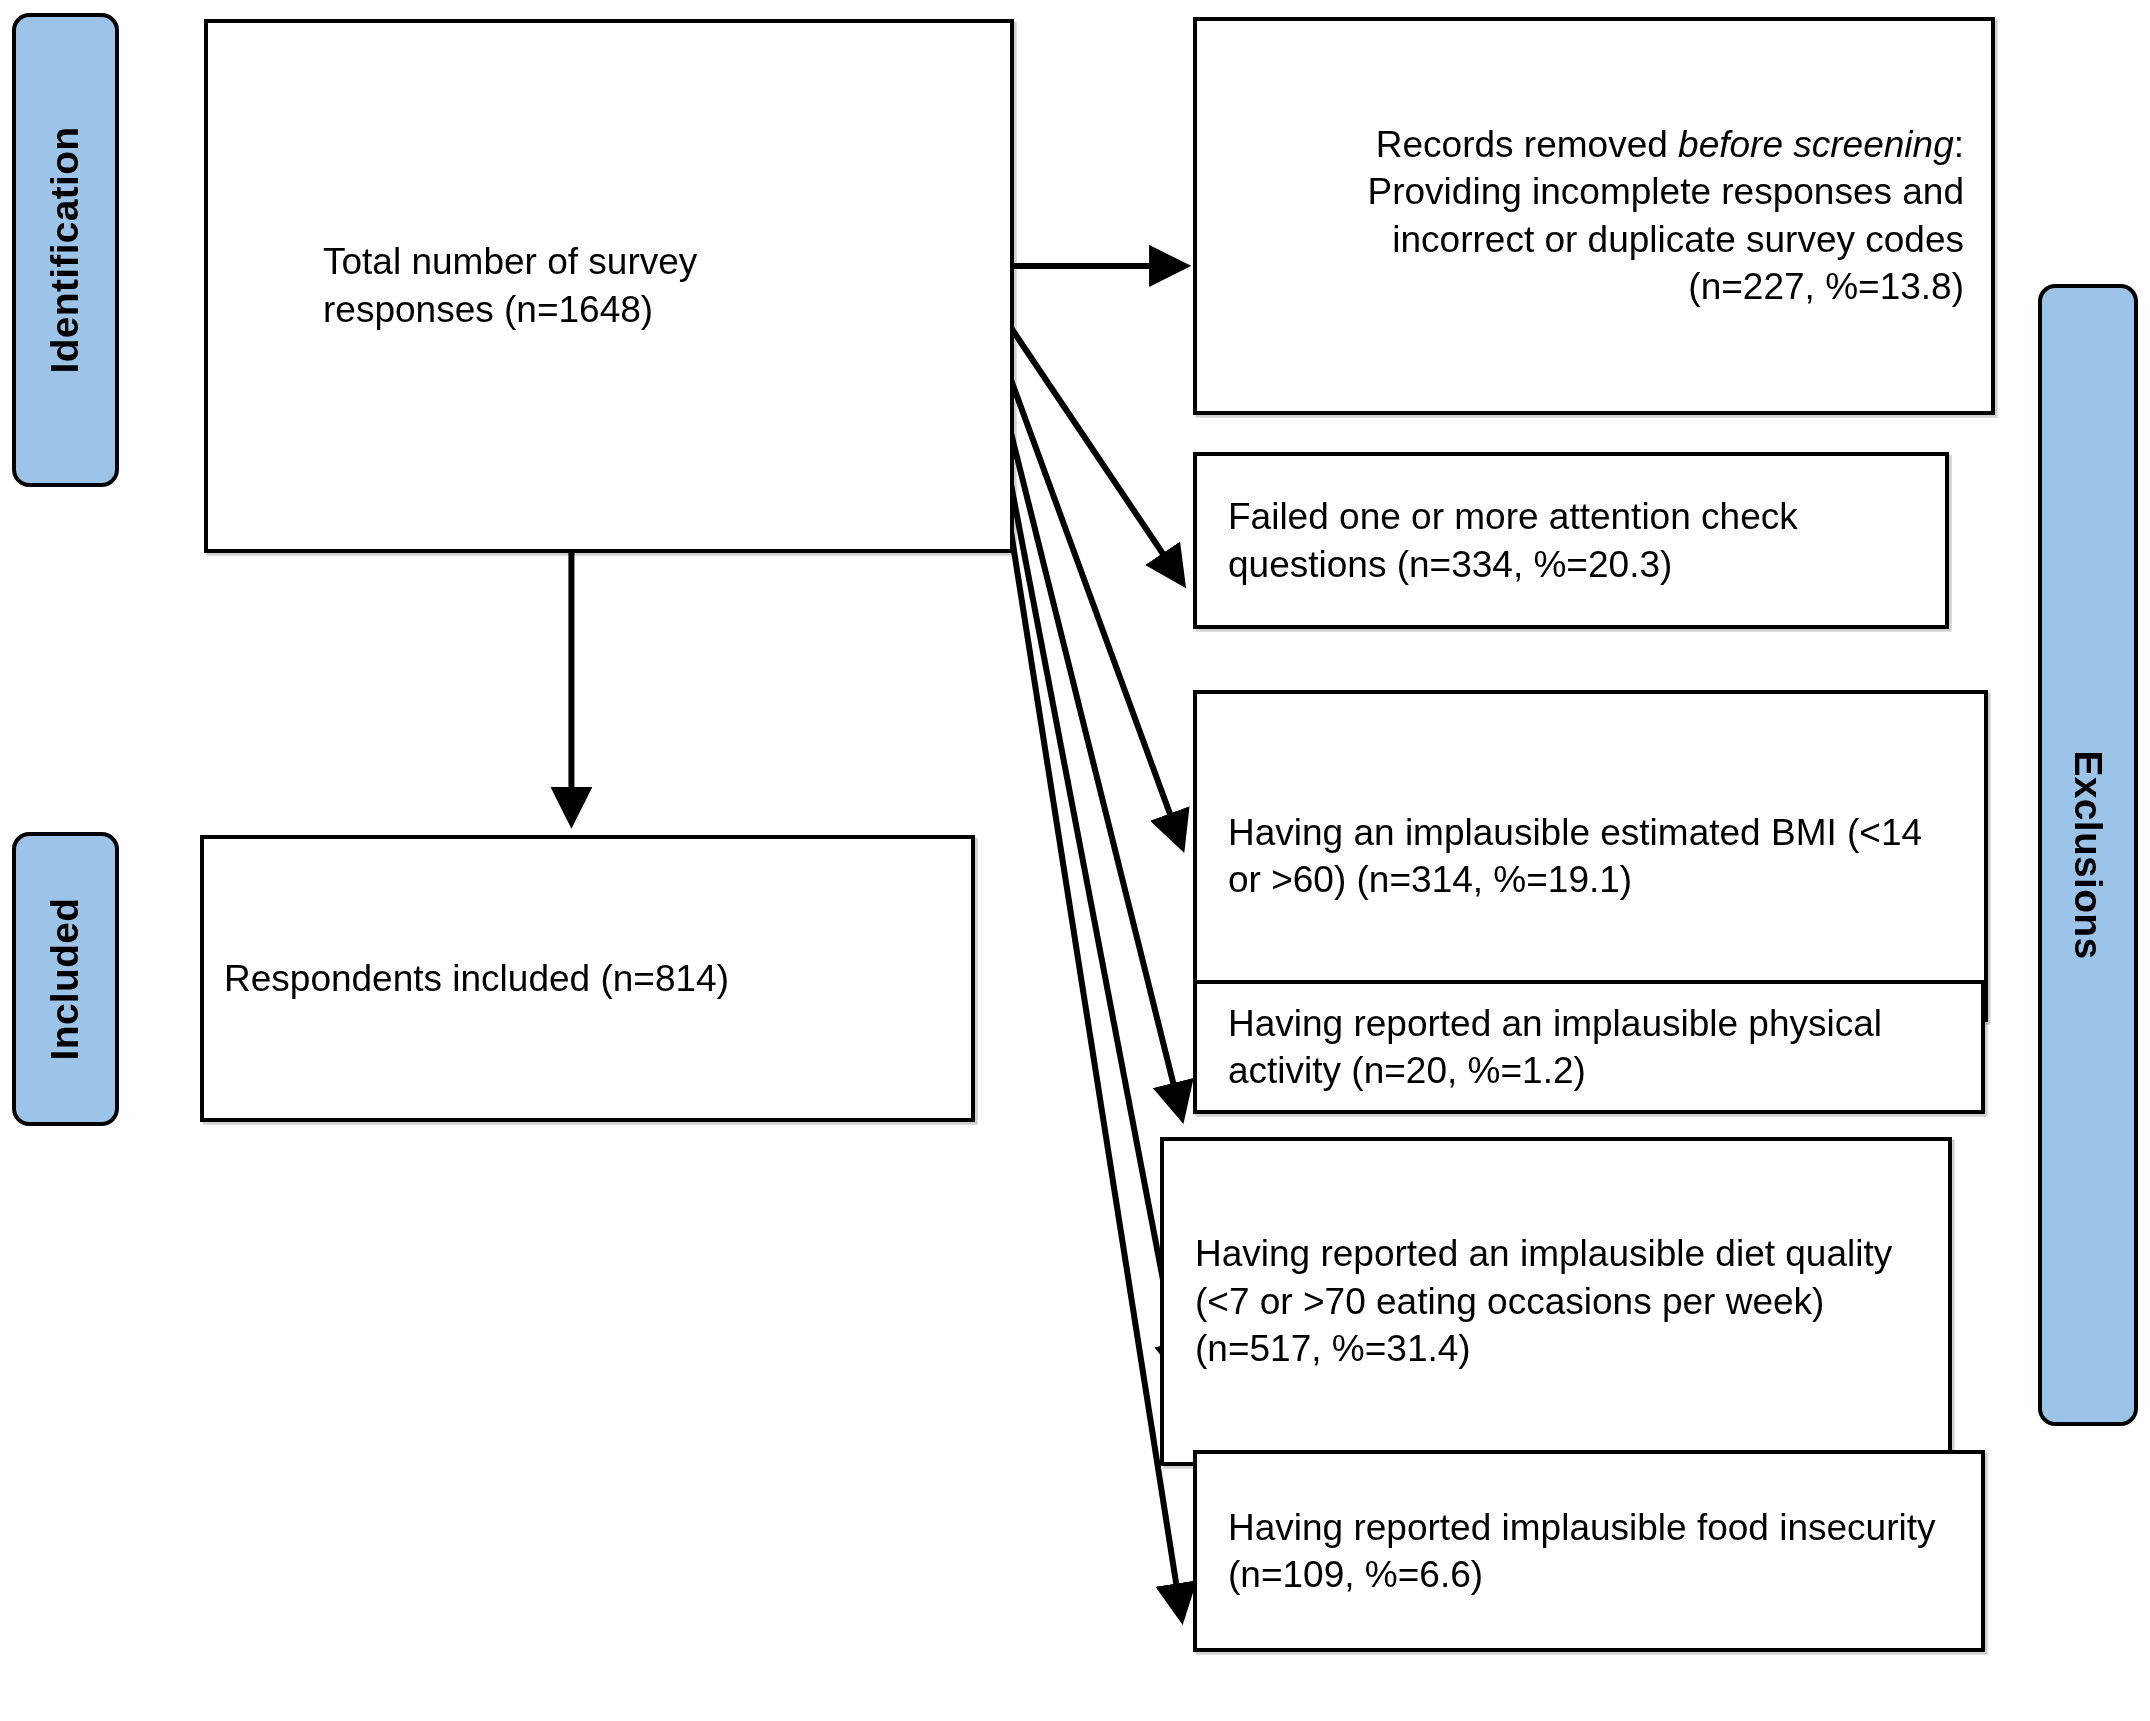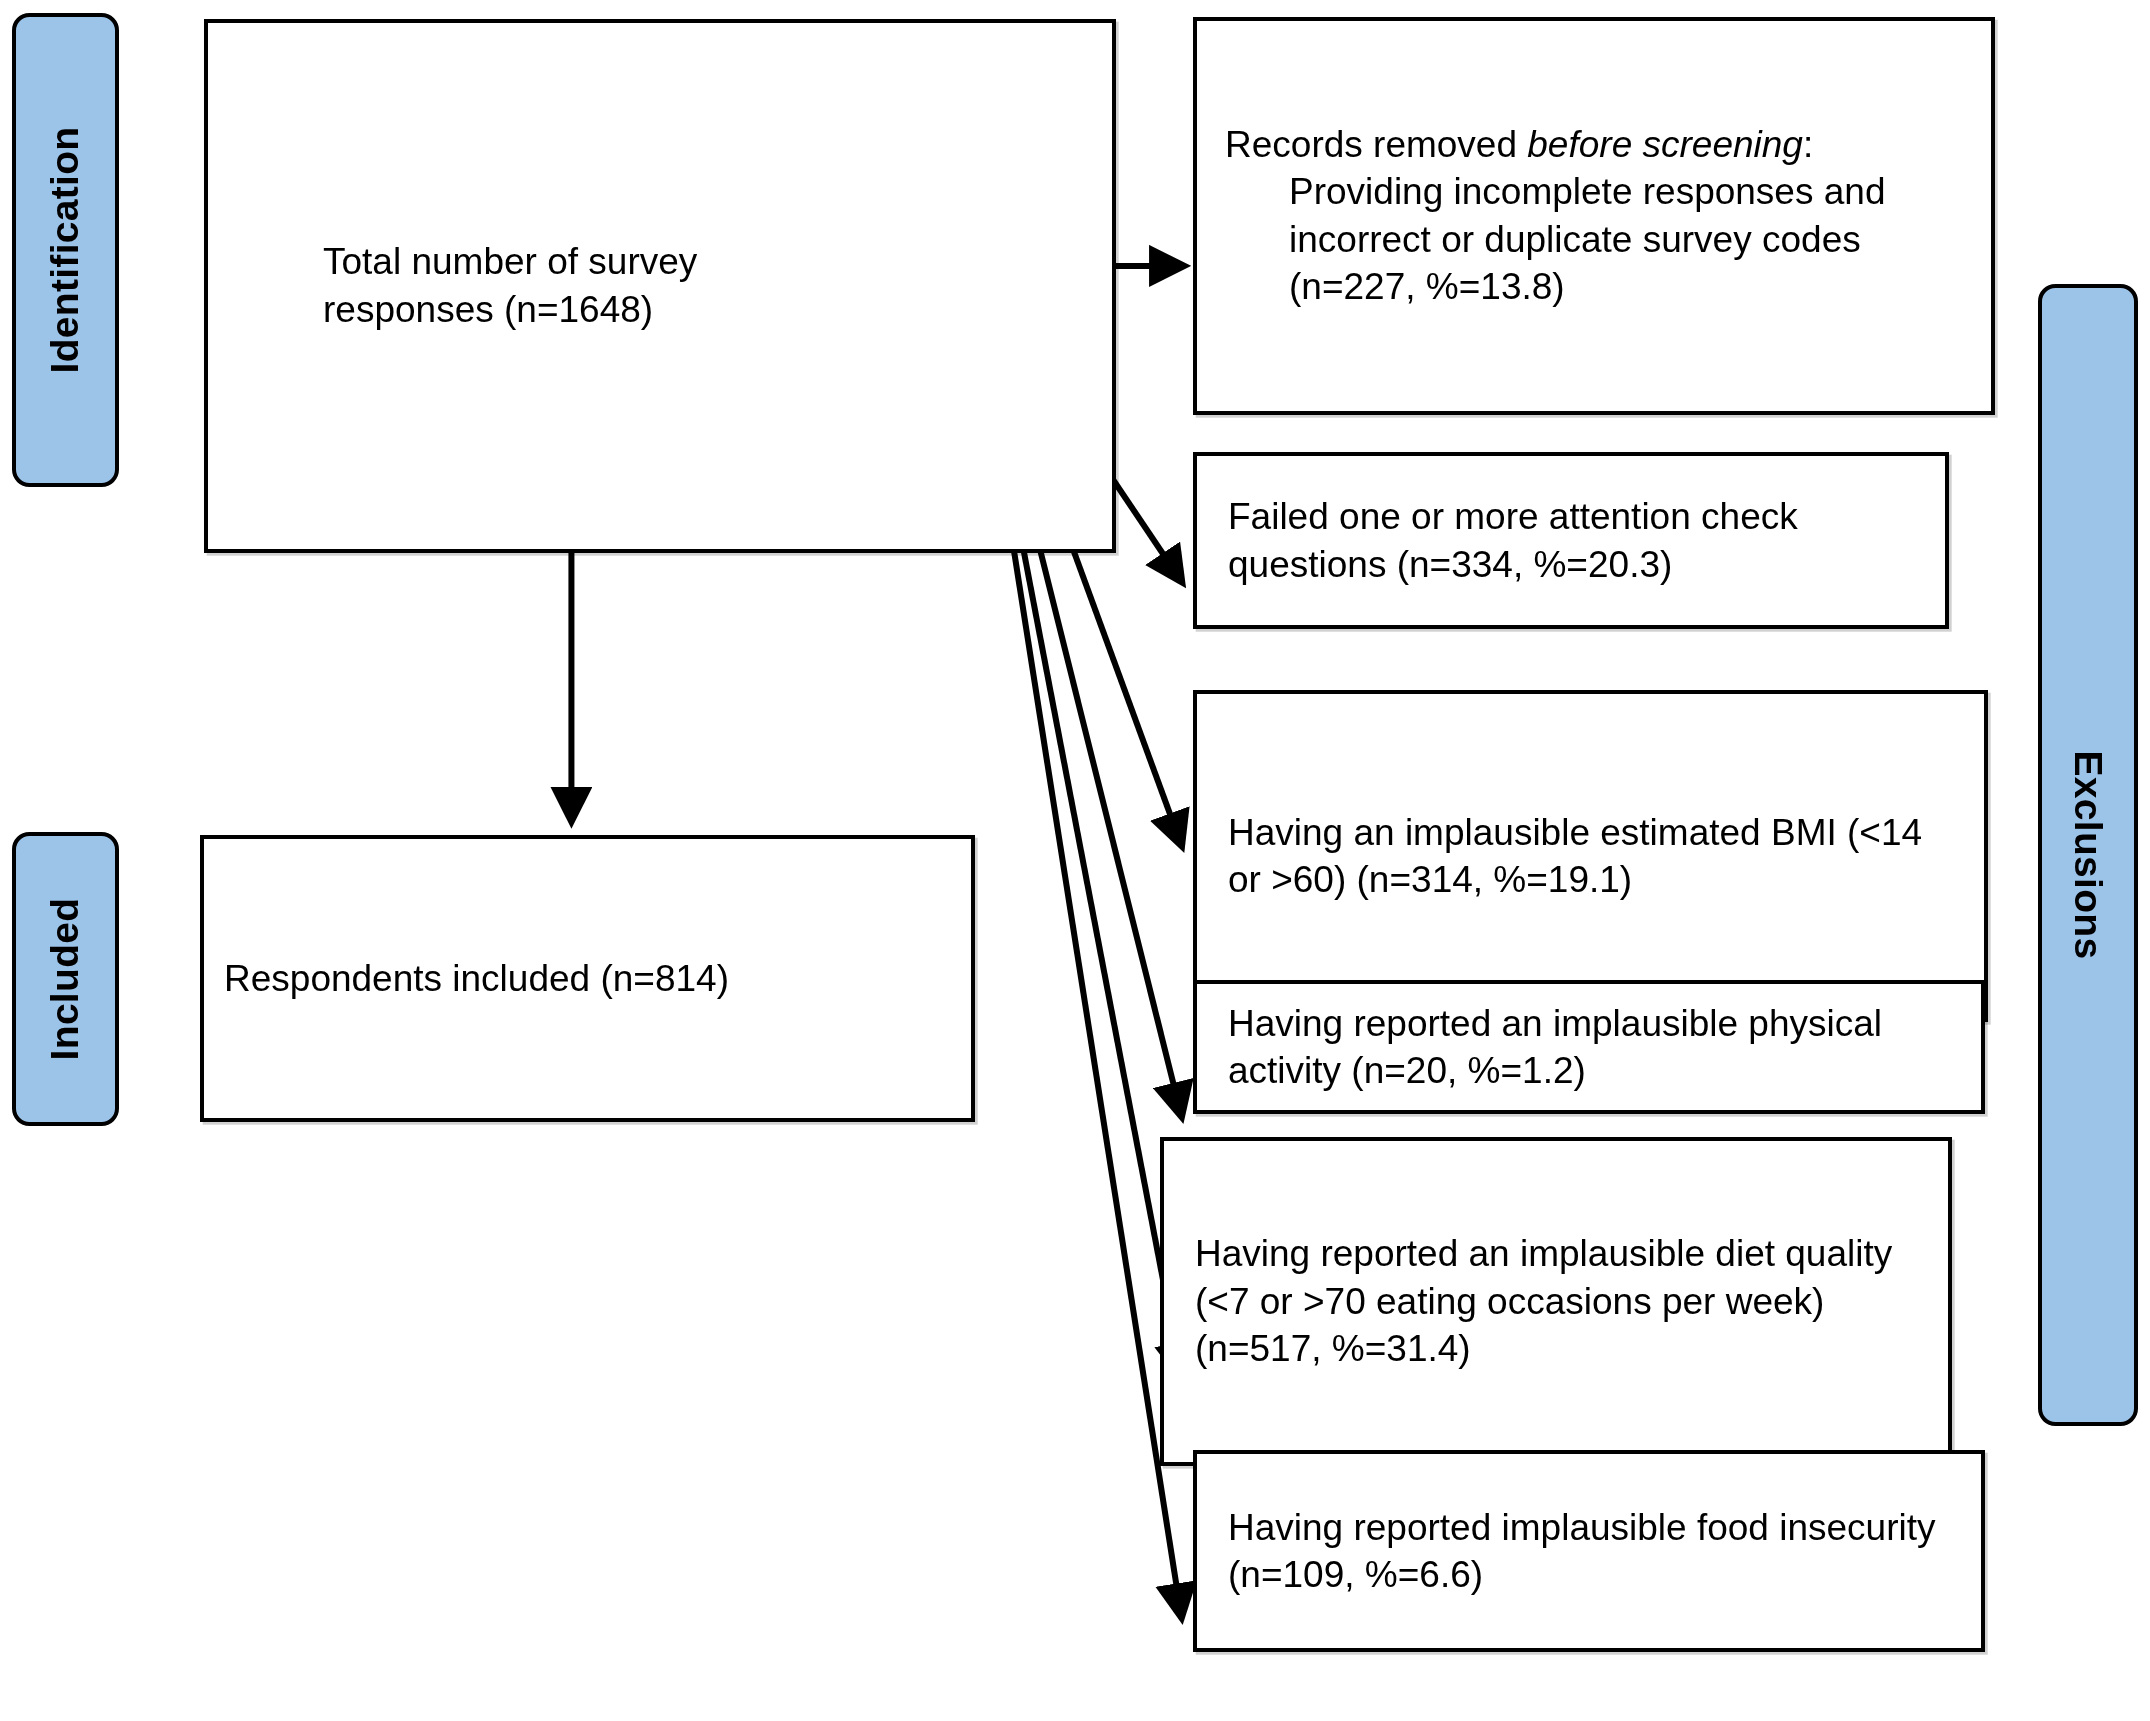--- a/index.html
+++ b/index.html
@@ -55,27 +55,27 @@
     box-shadow: 2.7px 2.7px 0 rgba(0,0,0,0.18);
   }
   .box .box-text {
     font-size: 37px;
     line-height: 1.28;
     color: #000000;
     padding: 0 20px;
     width: 100%;
   }
 
-  #box-total      { left: 204px;  top: 18.7px;   width: 912px; height: 534px; }
+  #box-total      { left: 204px;  top: 18.7px;   width: 810px; height: 534px; }
   #box-total .box-text { padding-left: 115px; padding-right: 40px; }
 
   #box-included   { left: 200px;  top: 835px; width: 775px; height: 287px; }
   #box-included .box-text { padding-left: 20px; }
 
-  #box-excl-0 { left: 1193px; top: 16.7px;   width: 802px; height: 398px; }
+  #box-excl-0 { left: 1193px; top: 16.7px;   width: 802px; height: 398px; text-align: right; }
   #box-excl-1 { left: 1193px; top: 452px;  width: 756px; height: 177px; justify-content: center; }
   #box-excl-2 { left: 1193px; top: 690px; width: 795px; height: 332px; }
   #box-excl-3 { left: 1193px; top: 980px; width: 792px; height: 134px; }
   #box-excl-4 { left: 1160px; top: 1137px; width: 792px; height: 329px; }
   #box-excl-5 { left: 1193px; top: 1450px; width: 792px; height: 202px; }
 
   #box-excl-0 .box-text { padding-left: 28px; padding-right: 27px; }
   #box-excl-1 .box-text,
   #box-excl-2 .box-text,
   #box-excl-3 .box-text,

